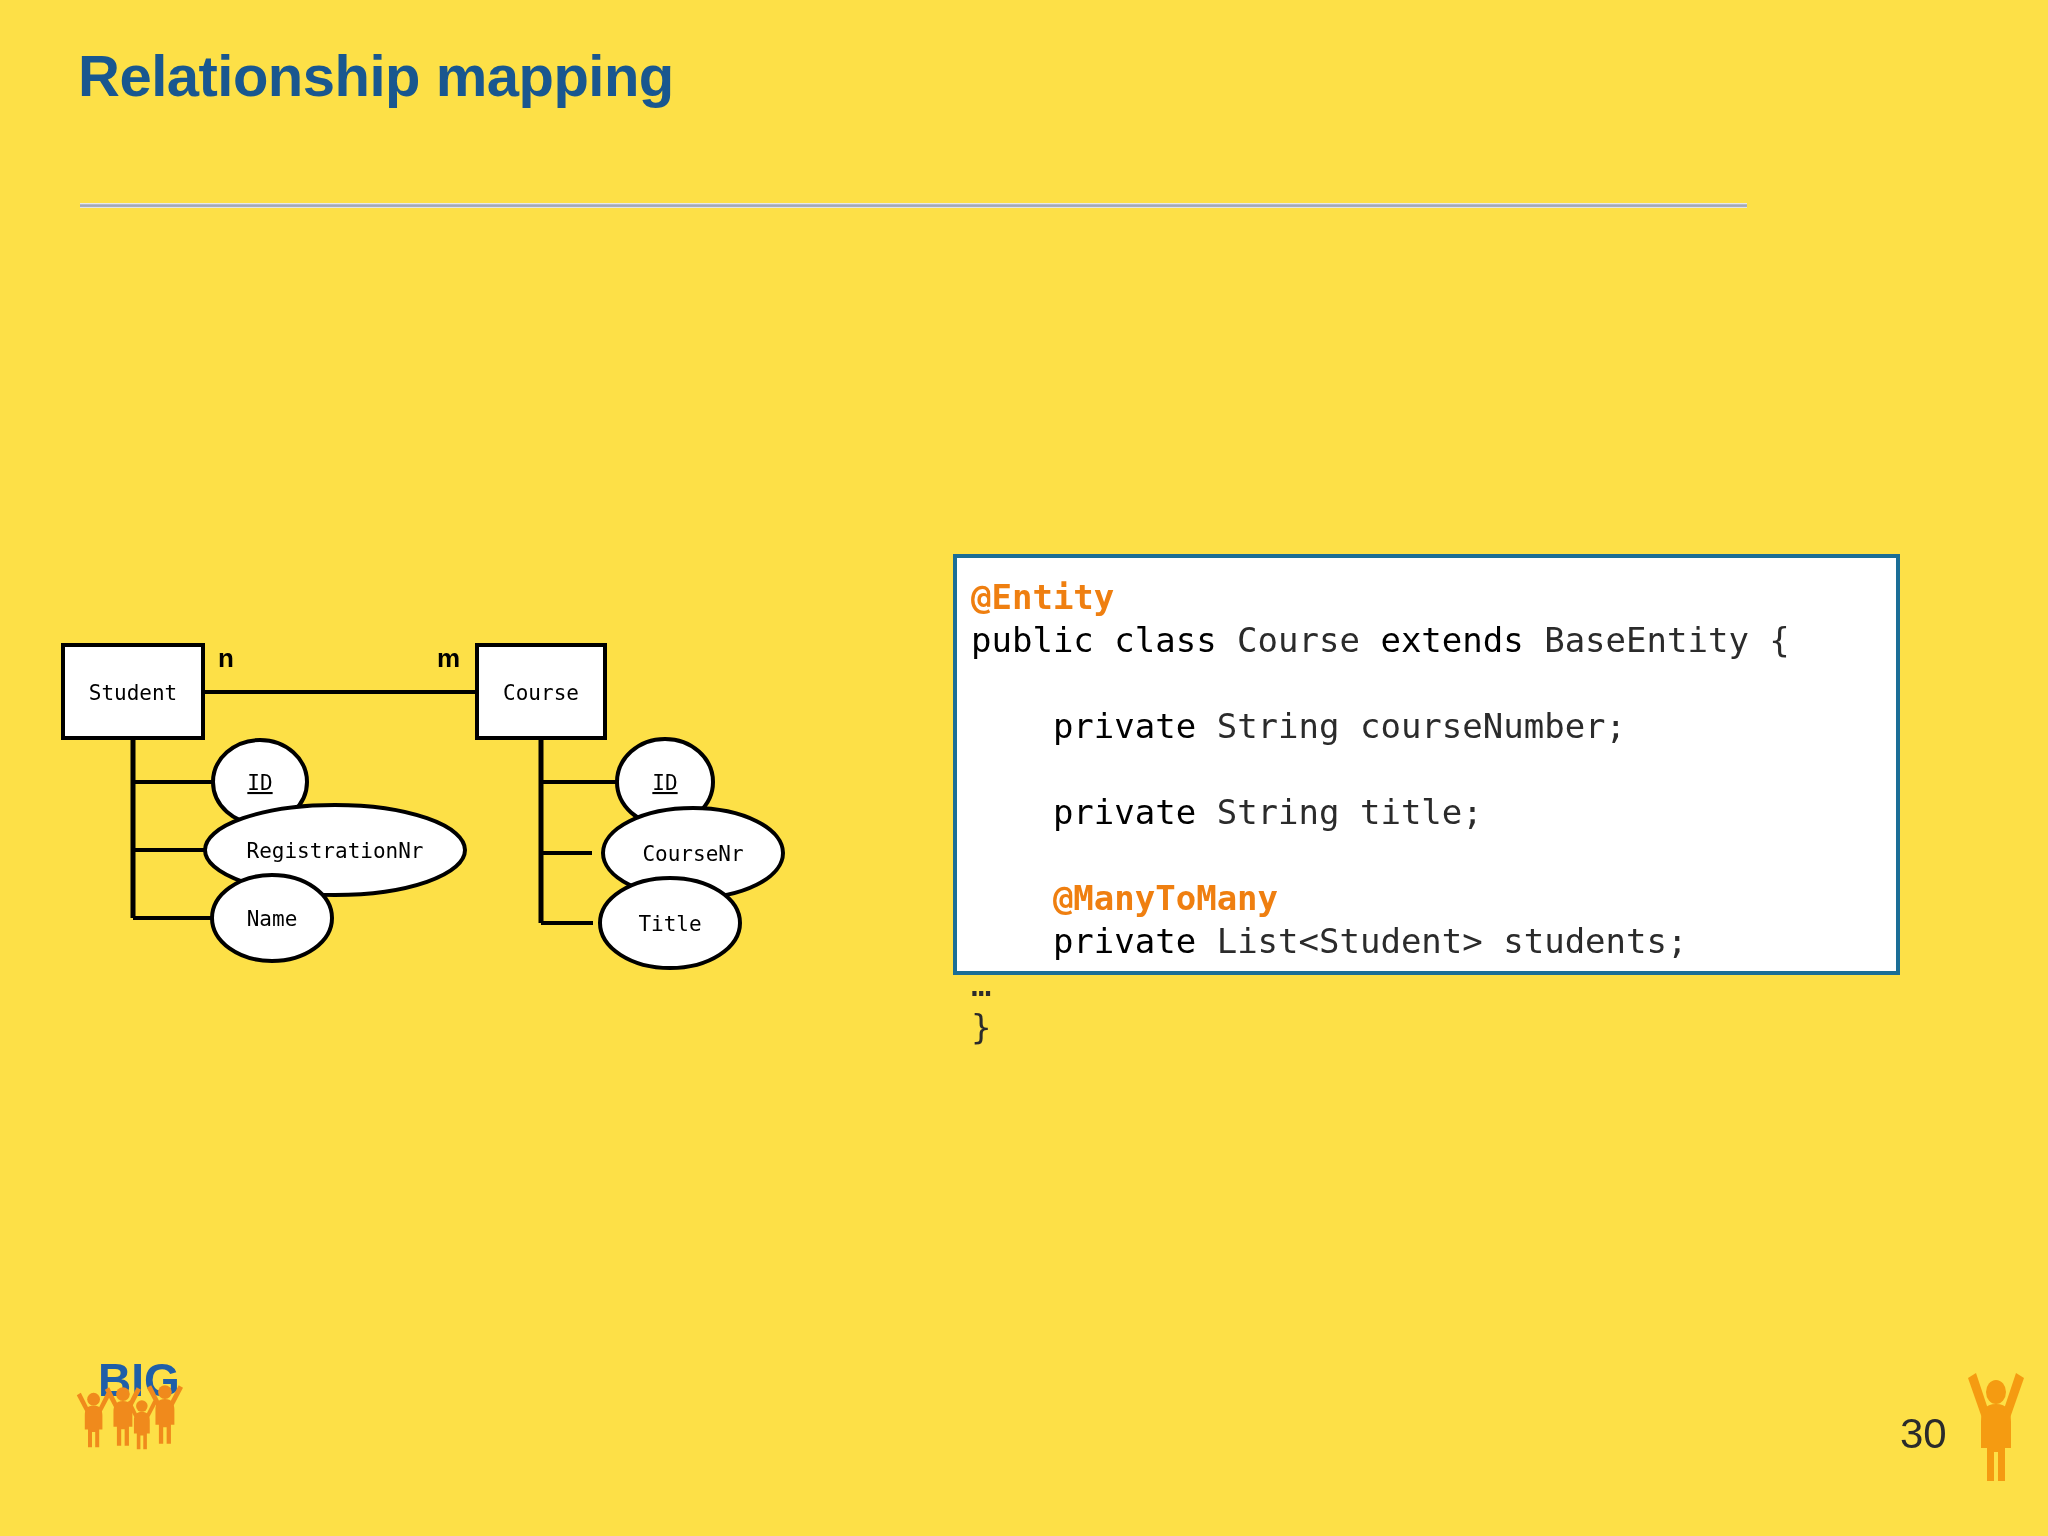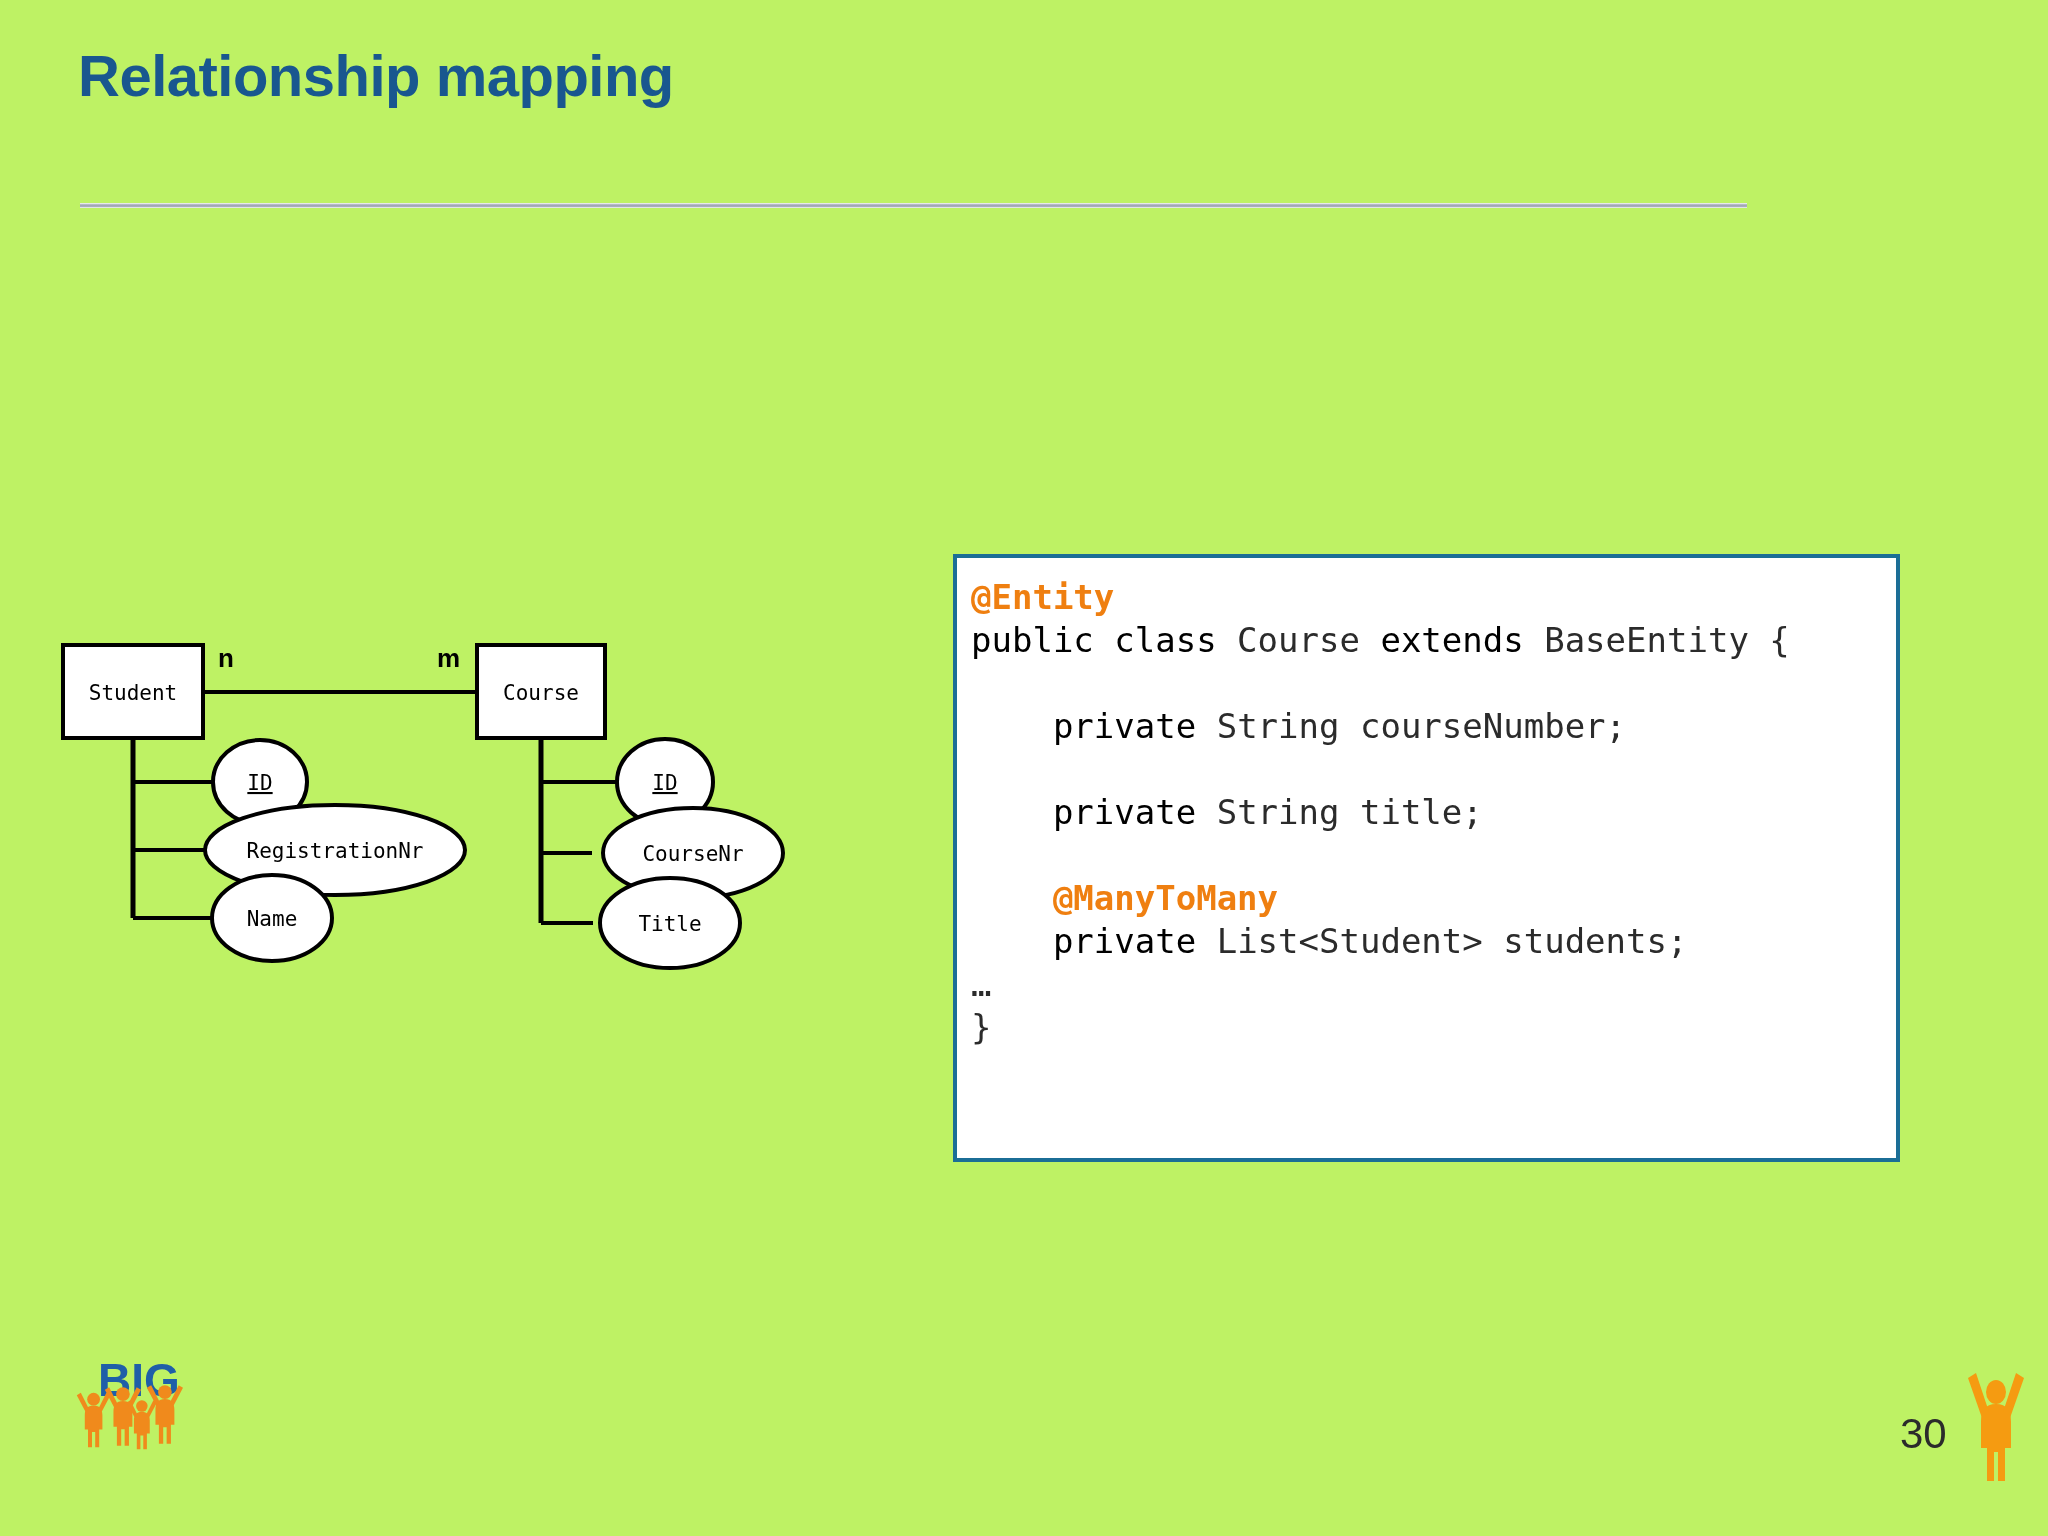--- a/index.html
+++ b/index.html
@@ -8,21 +8,21 @@
     padding: 0;
     background: #ffffff;
   }
   body {
     font-family: "Liberation Sans", sans-serif;
   }
   #slide {
     position: relative;
     width: 2048px;
     height: 1536px;
-    background: #bef264;
+    background: #fde047;
     overflow: hidden;
   }
 
   
   #page-title {
     position: absolute;
     left: 78px;
     top: 42px;
     font-size: 58px;
     font-weight: bold;
@@ -69,21 +69,21 @@
     font-weight: bold;
     fill: #000000;
   }
 
   
   #code-box {
     position: absolute;
     left: 953px;
     top: 554px;
     width: 947px;
-    height: 608px;
+    height: 421px;
     border: 4px solid #1b6e96;
     background: #ffffff;
     box-sizing: border-box;
   }
   #code-listing {
     position: absolute;
     left: 14px;
     top: 18px;
     right: 6px;
     font-family: "DejaVu Sans Mono", monospace;

